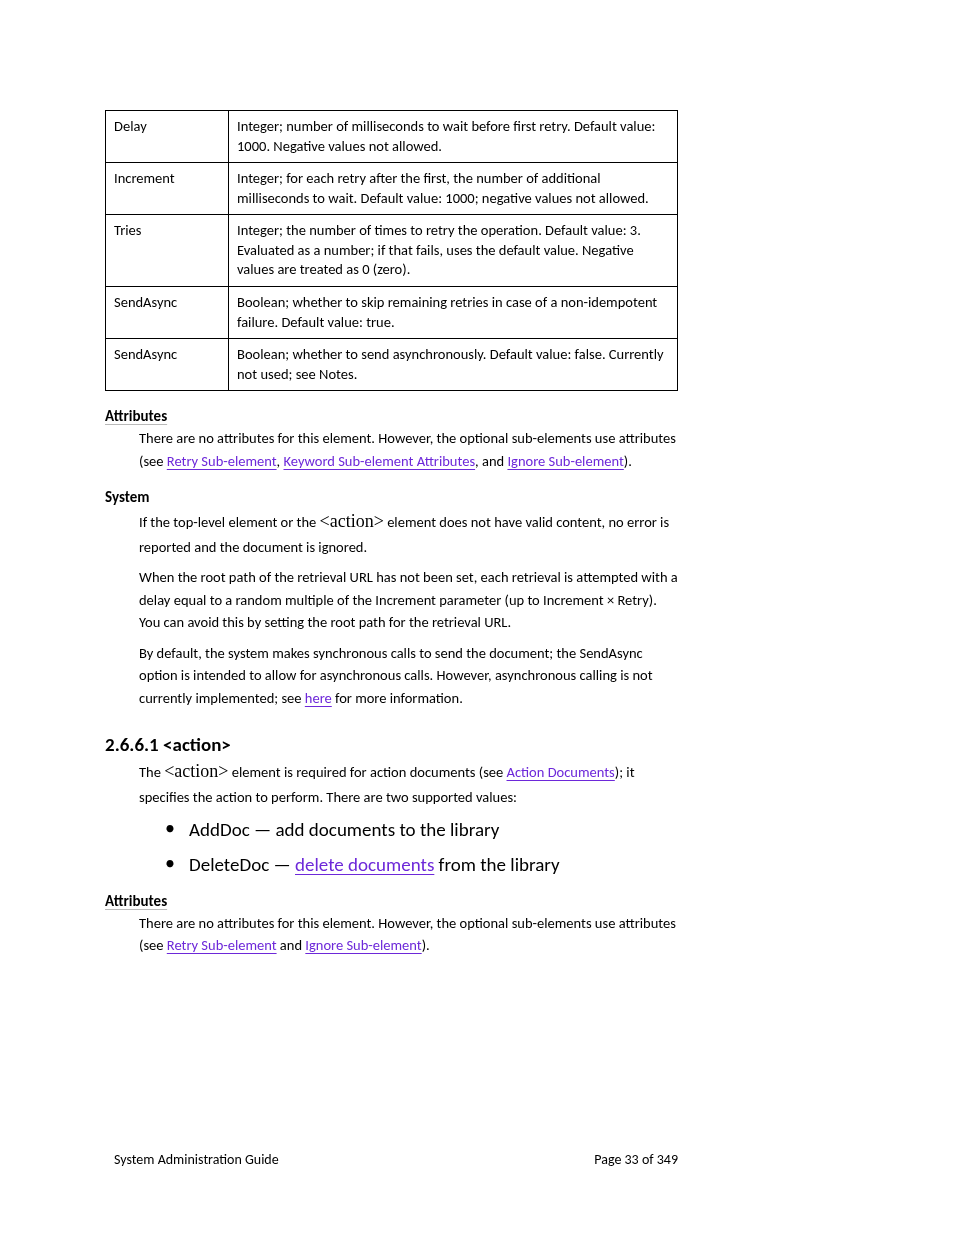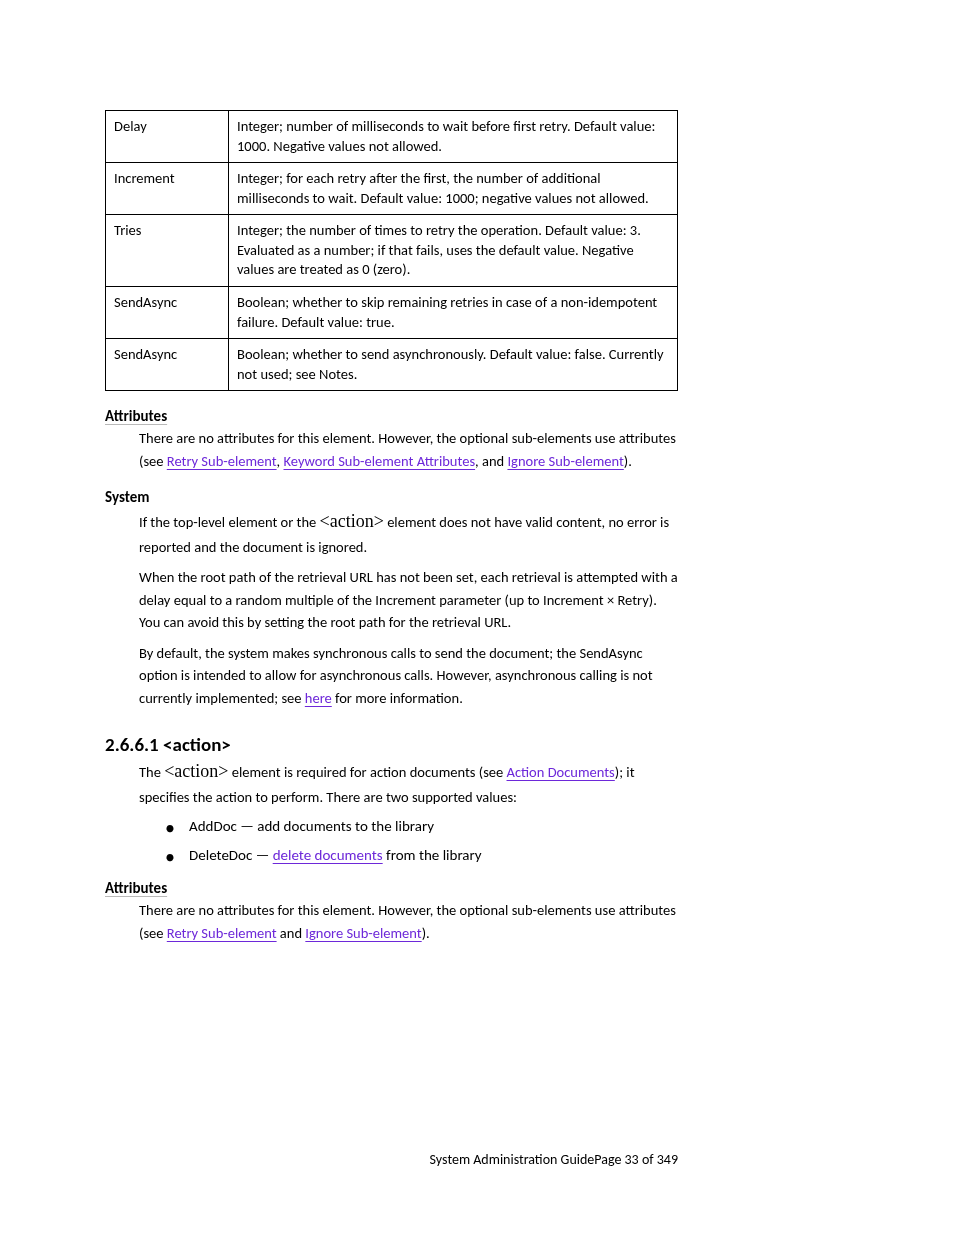--- a/index.html
+++ b/index.html
@@ -63,38 +63,38 @@
       line-height: 1.55;
     }
     ul.bullets {
       margin: 4px 0 0 60px;
       padding: 0;
       list-style: none;
     }
     ul.bullets li {
       position: relative;
       padding-left: 24px;
-      font-size: 15px;
+      font-size: 19px;
       line-height: 1.55;
       margin: 6px 0;
     }
     ul.bullets li::before {
       content: "•";
       position: absolute;
       left: 0;
       top: -2px;
       font-size: 20px;
     }
     .footer {
       position: absolute;
       bottom: 68px;
-      left: 87px;
+      left: 114px;
       right: 105px;
       display: flex;
-      justify-content: flex-end;
+      justify-content: space-between;
       font-size: 14px;
     }
     .rel { position: relative; min-height: 1235px; width: 783px; }
   </style>
 </head>
 <body>
 <div class="rel">
 <div class="page">
 
 <table class="param">

